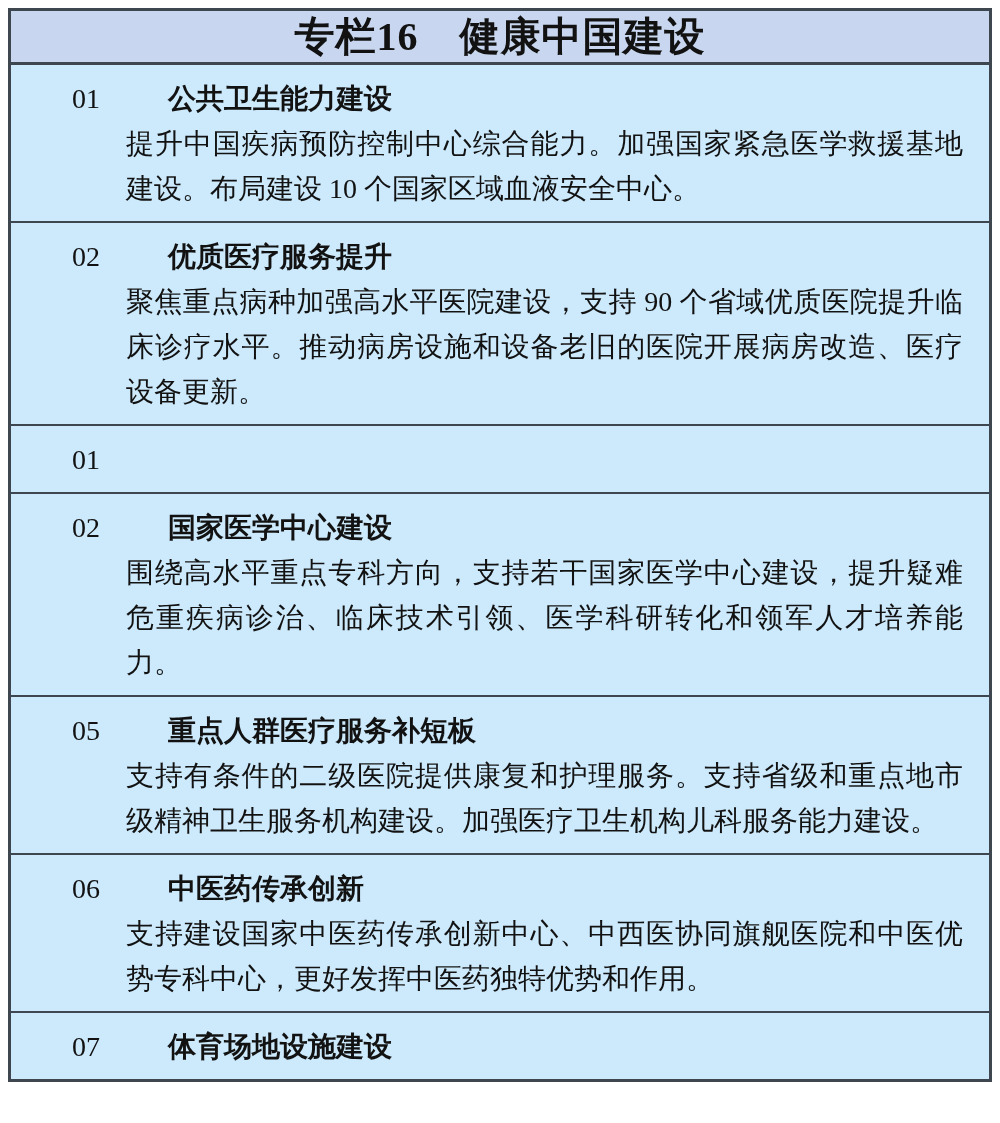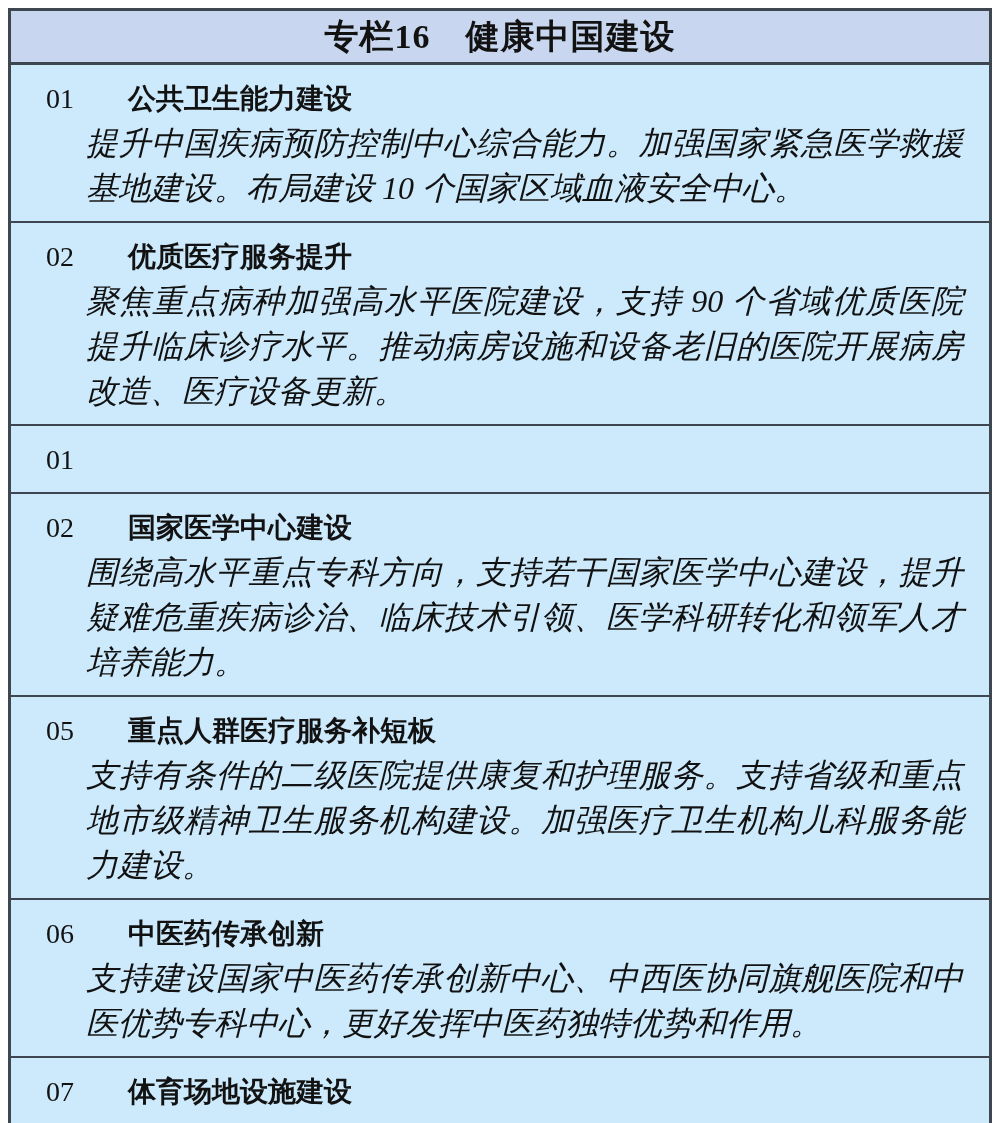--- a/index.html
+++ b/index.html
@@ -25,56 +25,56 @@
     border: 3px solid var(--border-color, #3e4650);
     background: var(--body-bg, #cdeafc);
   }
   .panel-header {
     height: 51px;
     background: var(--header-bg, #c8d7ef);
     border-bottom: 3px solid var(--border-color, #3e4650);
     display: flex;
     align-items: center;
     justify-content: center;
-    font-size: 34px;
+    font-size: 40px;
     font-weight: bold;
     letter-spacing: 1px;
   }
   .row {
     display: flex;
     align-items: flex-start;
     border-bottom: 2px solid var(--border-color, #3e4650);
     padding: 11px 0 10px 0;
   }
   .row:last-child { border-bottom: none; }
   .row-num {
     flex: none;
     width: 75px;
     box-sizing: border-box;
-    padding-left: 35px;
+    padding-left: 21px;
     font-size: 28px;
     line-height: 45px;
     font-family: "Liberation Serif", "DejaVu Serif", serif;
+    margin-left: 40px;
   }
   .row-content {
     flex: 1;
     padding-right: 26px;
   }
   .row-title {
     font-size: 28px;
     line-height: 45px;
     font-weight: bold;
     margin-left: 42px;
   }
   .row-body {
-    font-size: 32px;
+    font-size: 28px;
     line-height: 45px;
     text-align: justify;
     text-justify: inter-ideograph;
-    font-style: italic;
   }
 </style>
 </head>
 <body>
 
 <div class="canvas">
   <div class="panel">
 
     <div class="panel-header">
       <span>专栏16　健康中国建设</span>

